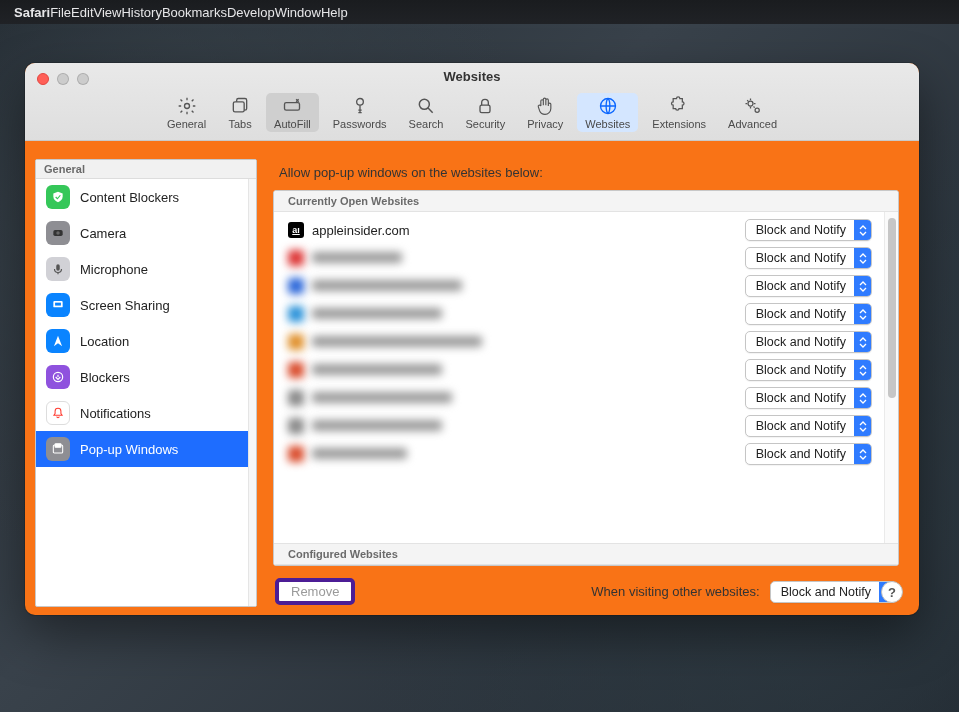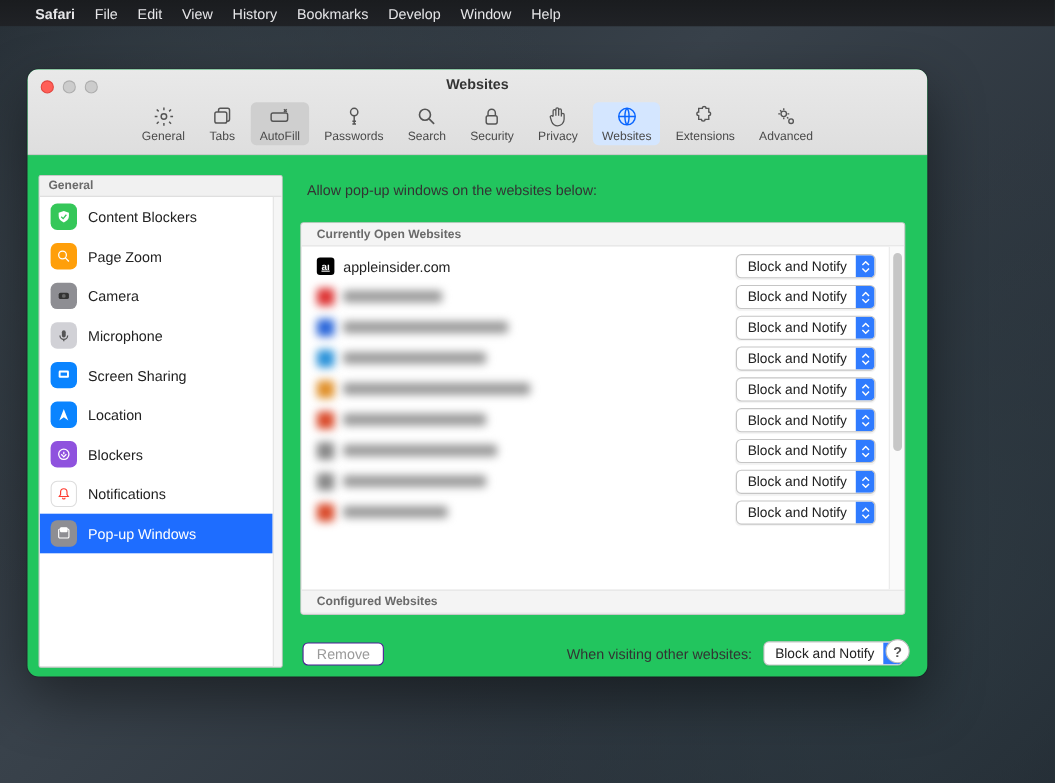--- a/index.html
+++ b/index.html
@@ -11,39 +11,38 @@
     overflow: hidden;
     position: relative;
   }
   
   .menubar {
     position: absolute; top:0; left:0; right:0;
     height: 24px;
     background: linear-gradient(#1a1c1f,#202226);
     display: flex; align-items: center;
     padding: 0 14px;
-    gap: 18px;
     color: #e6e6e8;
     font-size: 13px;
   }
   .menubar .apple { font-size: 14px; }
   .menubar .app { font-weight: 600; }
   .desktop-bg {
     position: absolute; top:24px; left:0; right:0; bottom:0;
     background:
       radial-gradient(circle at 20% 30%, #3a444c 0%, transparent 40%),
       radial-gradient(circle at 80% 70%, #2e3a42 0%, transparent 50%),
       linear-gradient(135deg,#232b32,#39424b 40%,#202830);
   }
   
   .window {
     position: absolute;
     left: 25px; top: 63px;
-    width: 818px; height: 552px;
-    background: #22c55e;
+    width: 894px; height: 552px;
+    background: #f97316;
     border-radius: 10px;
     box-shadow: 0 20px 50px rgba(0,0,0,0.45), 0 0 0 1px rgba(0,0,0,0.15);
     display: flex; flex-direction: column;
     overflow: hidden;
   }
   .titlebar {
     background: linear-gradient(#e9e9e9,#dedede);
     border-bottom: 1px solid #c9c9c9;
     padding-top: 6px;
   }
@@ -128,21 +127,21 @@
     font-size: 14px; color:#fff;
     flex-shrink:0;
   }
   .sidebar-track { width:8px; background:#f6f6f6; border-left:1px solid #e5e5e5;}
   .sidebar-wrap{ display:flex; flex:1;}
 
   
   .main {
     flex:1;
     display:flex; flex-direction:column;
-    gap: 20px;
+    gap: 8px;
   }
   .main-title {
     font-size: 13px; color:#333;
     margin: 6px 0 2px 6px;
   }
   .site-box {
     flex:1;
     border:1px solid #c8c8c8;
     border-radius:3px;
     background:#fff;
@@ -196,21 +195,21 @@
   .site-track { width:14px; border-left:1px solid #eaeaea; background:#fafafa; position:relative;}
   .site-thumb { position:absolute; top:6px; left:3px; width:8px; height:180px; background:#c6c6c6; border-radius:4px;}
 
   .bottom-row {
     display:flex; align-items:center; justify-content:flex-end;
     gap: 10px; padding: 4px 2px 2px;
     font-size:13px; color:#333;
   }
   .remove-btn {
     margin-right:auto;
-    background:#fff; border:1px solid #4c1d95; border-radius:5px;
+    background:#fff; border:4px solid #4c1d95; border-radius:5px;
     padding: 2px 12px; font-size:13px; color:#9a9a9a;
   }
 
   .help-btn {
     position:absolute; right:16px; bottom:12px;
     width:22px; height:22px; border-radius:50%;
     border:1px solid #bdbdbd; background:#fff;
     display:flex; align-items:center; justify-content:center;
     font-size:13px; color:#555; font-weight:600;
   }
@@ -346,29 +345,20 @@
             <div class="sidebar-row">
               <div class="sidebar-icon" style="background: rgb(53, 199, 89);">
                 <svg viewBox="0 0 24 24" width="14" height="14" fill="#fff">
                   <path d="M12 3l8 3v5c0 5-3.5 8-8 10-4.5-2-8-5-8-10V6z"></path>
                   <path d="M8 12l3 3 5-6" stroke="#35c759" stroke-width="2" fill="none"></path>
                 </svg>
               </div>
               <span>Content Blockers</span>
             </div>
             <div class="sidebar-row">
-              <div class="sidebar-icon" style="background: rgb(255, 159, 10);">
-                <svg viewBox="0 0 24 24" width="14" height="14" fill="none" stroke="#fff" stroke-width="2">
-                  <circle cx="10" cy="10" r="6"></circle>
-                  <path d="M20 20l-5.5-5.5"></path>
-                </svg>
-              </div>
-              <span>Page Zoom</span>
-            </div>
-            <div class="sidebar-row">
               <div class="sidebar-icon" style="background: rgb(142, 142, 147);">
                 <svg viewBox="0 0 24 24" width="14" height="14" fill="#333">
                   <rect x="4" y="7" width="16" height="10" rx="3"></rect>
                   <circle cx="12" cy="12" r="3" fill="#666"></circle>
                 </svg>
               </div>
               <span>Camera</span>
             </div>
             <div class="sidebar-row">
               <div class="sidebar-icon" style="background: rgb(209, 209, 214);">

